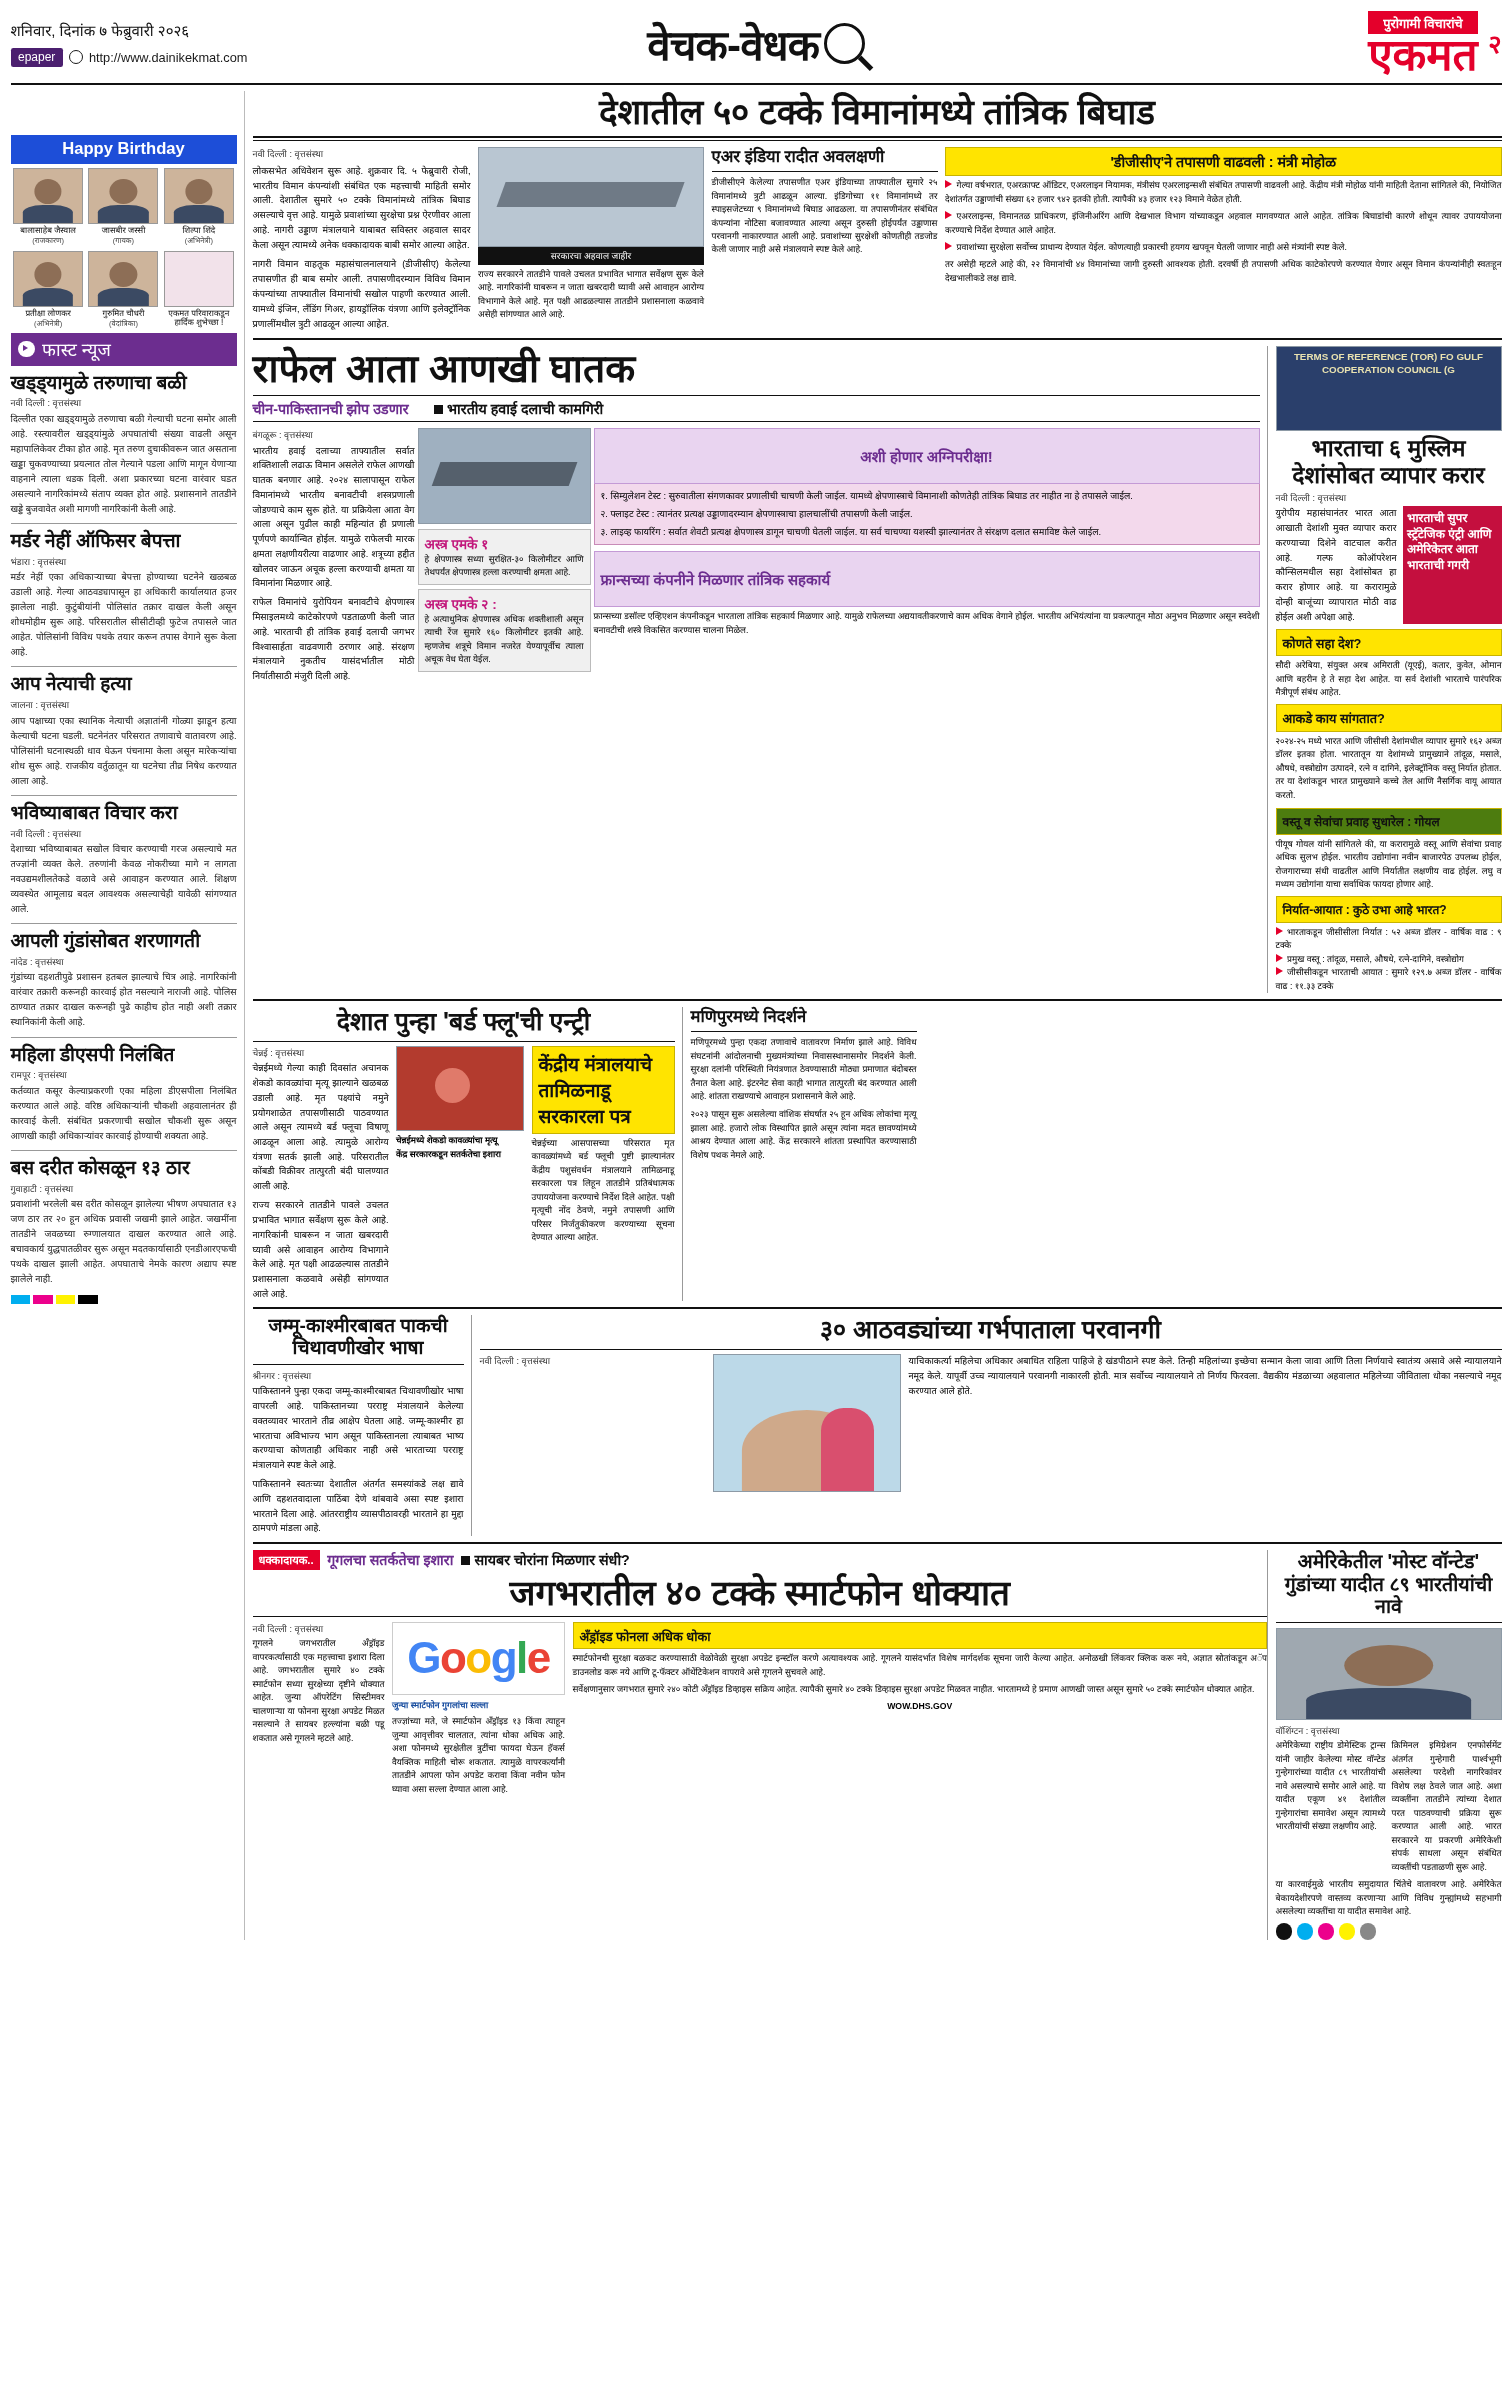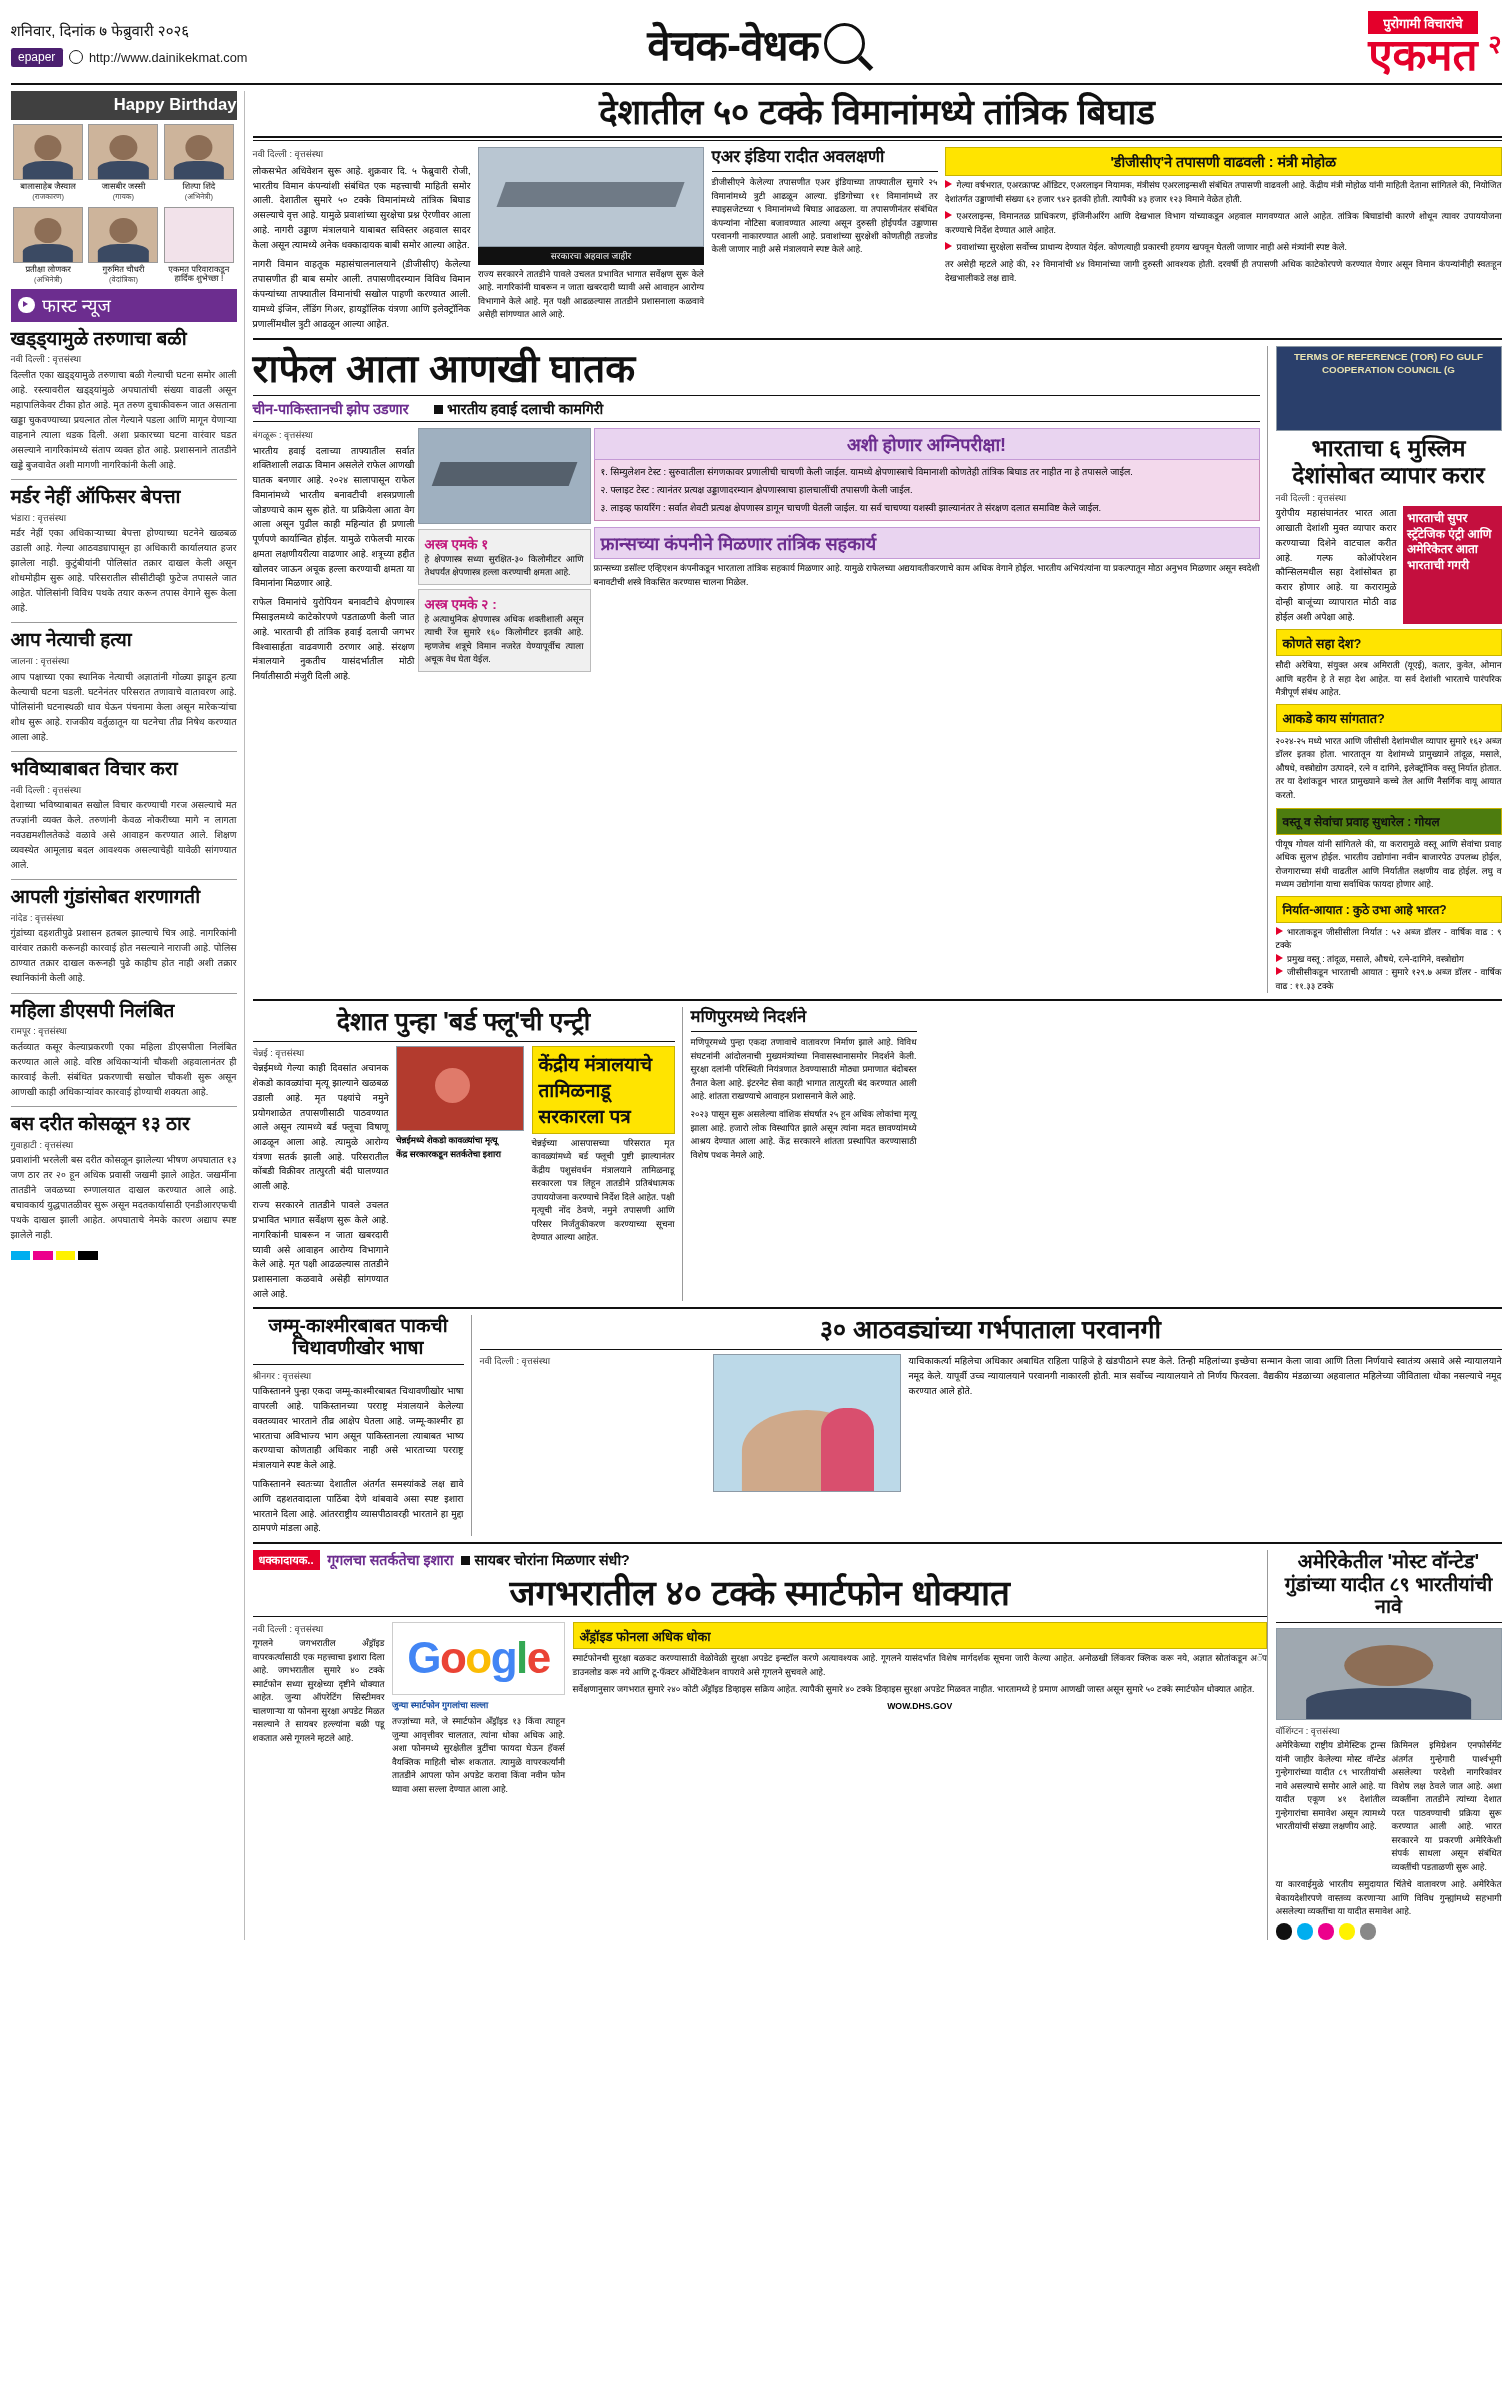--- a/index.html
+++ b/index.html
@@ -26,21 +26,21 @@
   .mh-brand{font-size:44px;font-weight:bold;color:#e4002b;line-height:0.95;}
   .mh-pg{font-size:25.6px;color:#e4002b;font-weight:bold;border:0;}
 
   
   .content{display:flex;gap:7.5px;margin-top:6px;}
   .col-left{width:226px;}
   .col-mid{flex:1;}
   .rule-v{border-left:0.8px solid #bbb;}
 
   
-  .bar-purple{background:#404040;color:#fff;text-align:right;font-size:16.6px;font-weight:bold;padding:4.5px 0;}
+  .bar-purple{background:#1d4ed8;color:#fff;text-align:center;font-size:16.6px;font-weight:bold;padding:4.5px 0;margin-top:44px;}
   .bar-purple-left{background:#6c2d8f;color:#fff;font-size:18px;font-weight:normal;padding:4.5px 7.5px;display:flex;align-items:center;gap:7.5px;}
   .circ{width:16.6px;height:16.6px;border-radius:50%;background:#fff;display:inline-block;position:relative;}
   .circ:after{content:"";position:absolute;left:5.3px;top:3.8px;border-left:5.3px solid #6c2d8f;border-top:3.8px solid transparent;border-bottom:3.8px solid transparent;}
   .bday-grid{display:grid;grid-template-columns:1fr 1fr 1fr;gap:3px;padding:4.5px 1.5px;}
   .bday-cell{text-align:center;}
   .bday-photo{width:68px;height:54px;background:#c9c9c9;margin:0 auto;border:0.8px solid #999;overflow:hidden;position:relative;}
   .bday-name{font-size:8.3px;line-height:1.15;margin-top:1.5px;color:#111;}
   .bday-sub{font-size:7.5px;color:#444;}
   .bday-row2{display:grid;grid-template-columns:1fr 1fr 1fr;gap:3px;padding:1.5px 1.5px 4.5px;}
   .news-h{font-size:19px;font-weight:bold;color:#111;line-height:1.15;margin:6px 0 3px;}
@@ -49,21 +49,21 @@
   .sep{border-top:0.8px solid #999;margin:6px 0;}
 
   
   .headline-xl{font-size:35px;font-weight:bold;text-align:center;color:#111;line-height:1.12;margin:1.5px 0 4.5px;}
   .hl-rule{border-top:2.3px solid #111;border-bottom:0.8px solid #111;height:2.3px;margin:3px 0 6px;}
   .topgrid{display:flex;gap:7.5px;}
   .tg-col{font-size:9.3px;line-height:1.6;text-align:justify;}
   .photo{background:#b9c6d2;border:0.8px solid #8d9aa6;position:relative;overflow:hidden;}
   .cap-strip{background:#111;color:#fff;font-size:9px;text-align:center;padding:2.3px 3px;}
   .pinkbar{background:#f3d9ec;border:0.8px solid #c88ab7;padding:4.5px 6px;font-size:9.3px;line-height:1.6;}
-  .subhead-pink{background:#e9d4f0;color:#6c2d8f;font-weight:bold;font-size:18px;padding:3px 6px;border:0.8px solid #c49ad6;}
+  .subhead-pink{background:#e9d4f0;color:#6c2d8f;font-weight:bold;font-size:15px;padding:17px 6px;border:0.8px solid #c49ad6;}
   .magenta-h{color:#c2187c;font-weight:bold;font-size:13.6px;}
   .midline{border-top:0.8px solid #111;margin:4.5px 0;}
   .h2{font-size:25px;font-weight:bold;color:#111;line-height:1.15;}
   .h3{font-size:20.3px;font-weight:bold;color:#111;line-height:1.15;}
   .kicker{font-size:14.3px;font-weight:bold;color:#111;}
   .sq{display:inline-block;width:9px;height:9px;background:#111;margin-right:4.5px;}
   .tri{display:inline-block;width:0;height:0;border-left:7.5px solid #e4002b;border-top:4.5px solid transparent;border-bottom:4.5px solid transparent;margin-right:4.5px;}
   .box-yellow{background:#fff8c4;border:0.8px solid #d8cc6a;padding:3.8px 6px;}
   .box-grey{background:#f0f0f0;border:0.8px solid #bbb;padding:3.8px 6px;}
   .small{font-size:9.2px;line-height:1.6;text-align:justify;}

